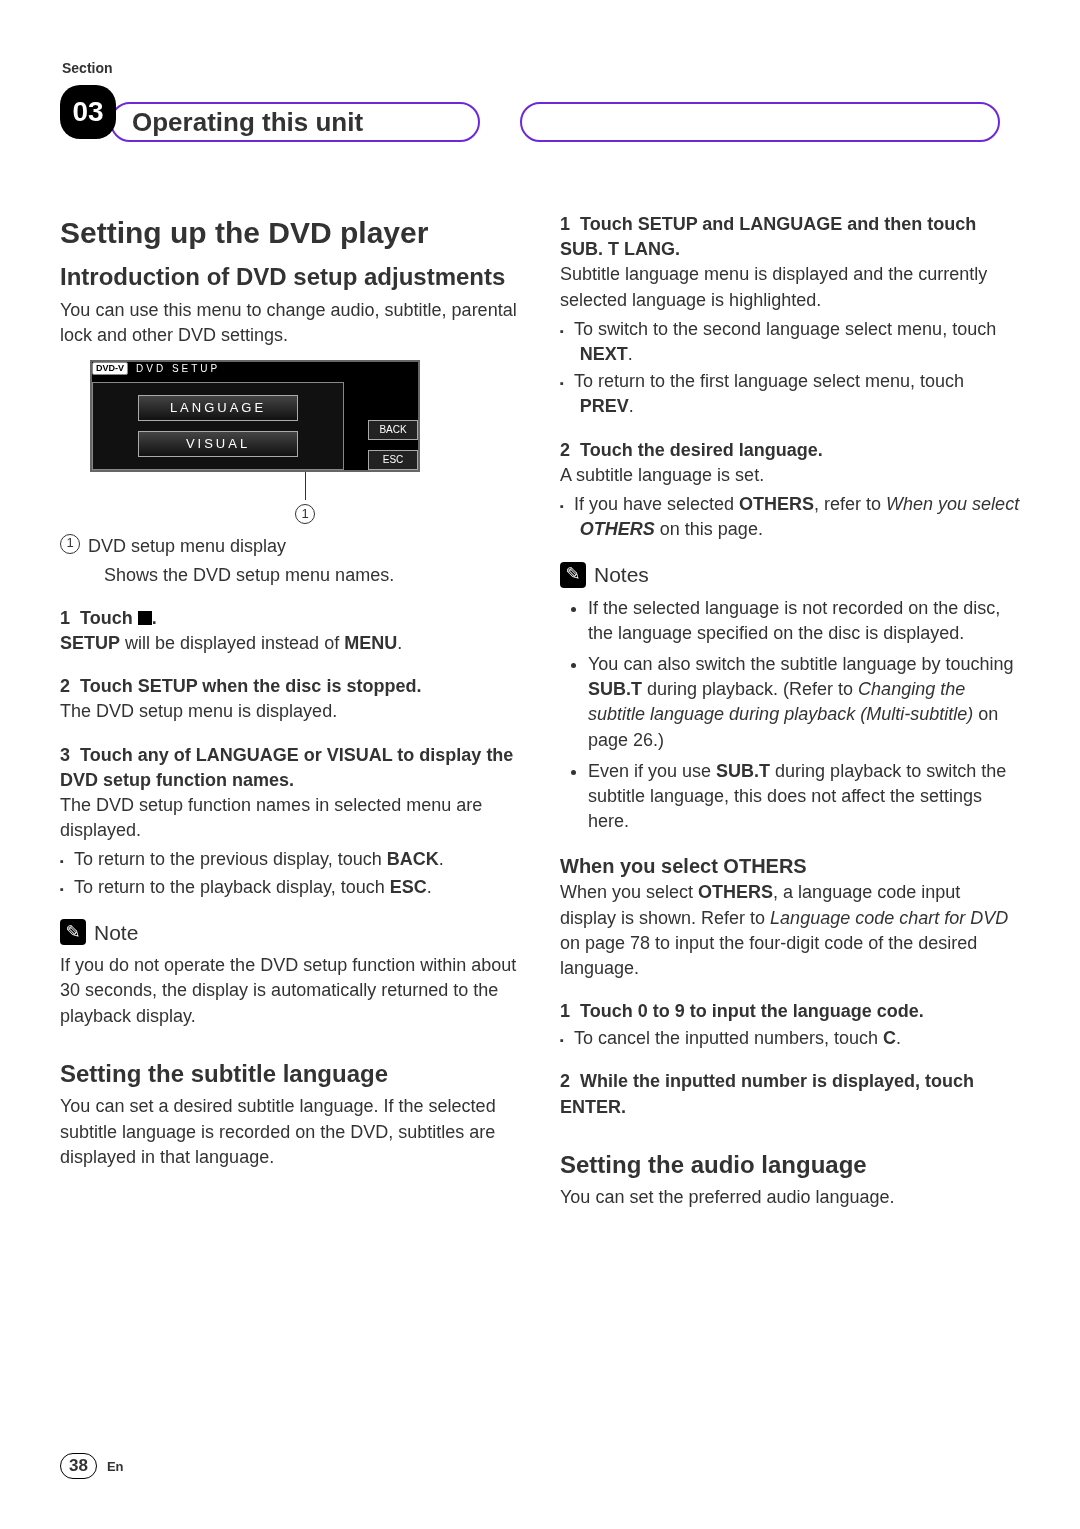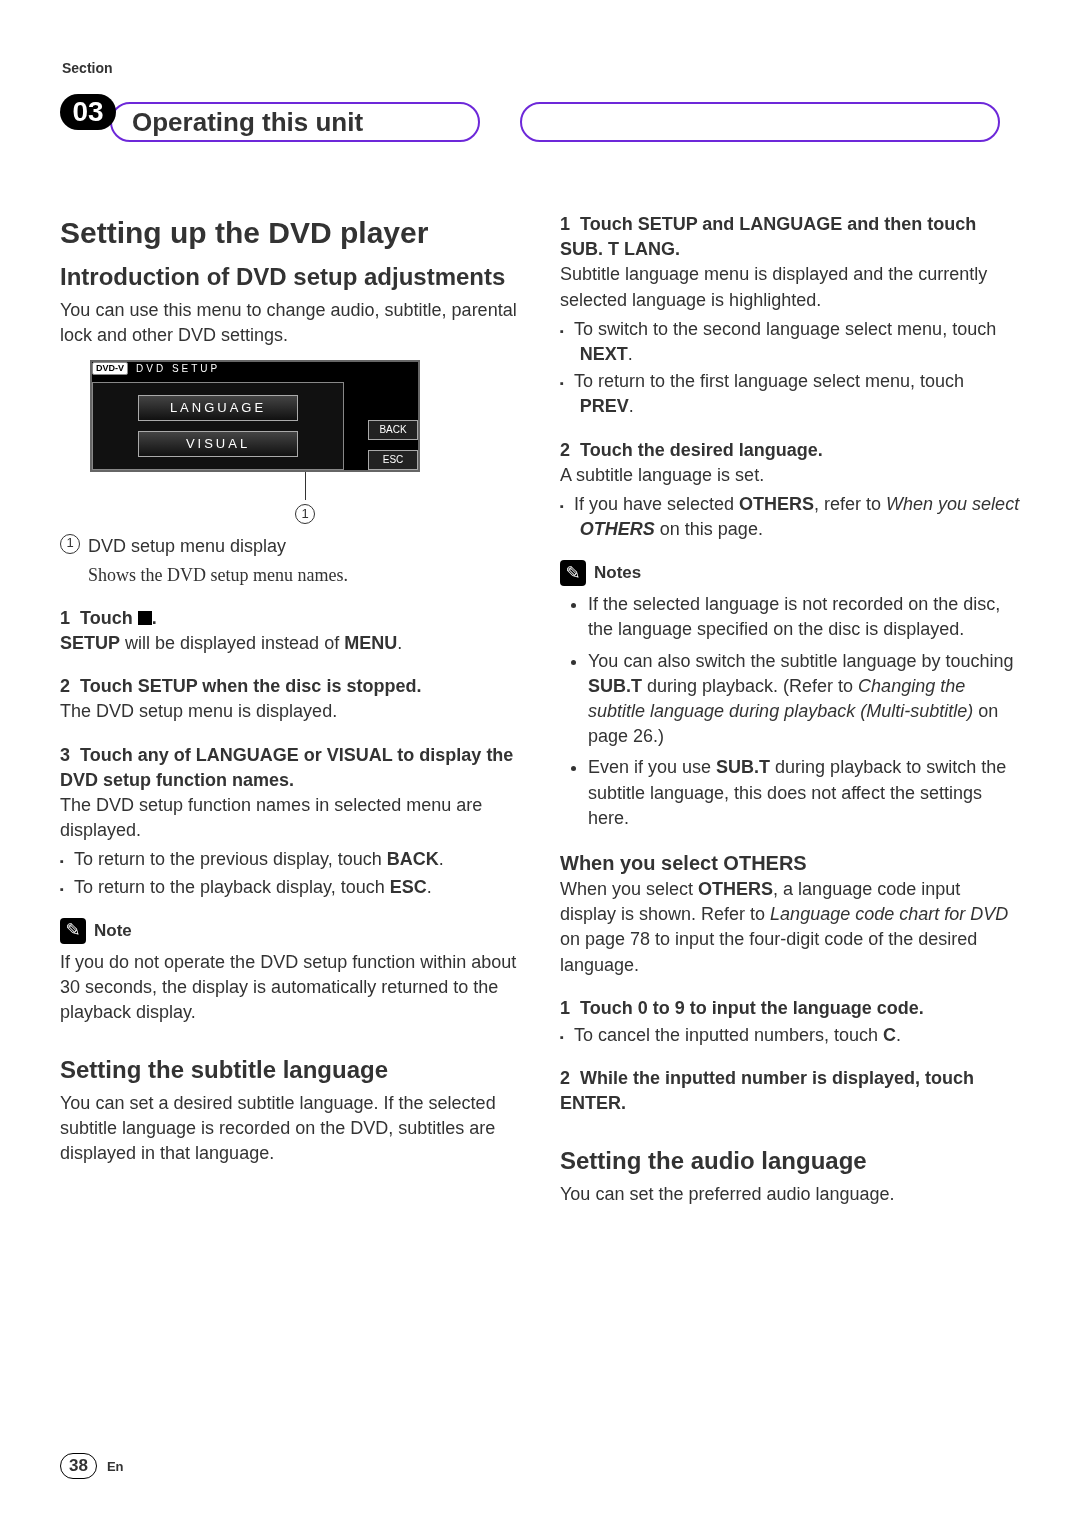--- a/index.html
+++ b/index.html
@@ -23,21 +23,21 @@
     align-items: center;
     margin-bottom: 70px;
   }
   .section-num {
     background: #000;
     color: #fff;
     font-size: 28px;
     font-weight: bold;
     border-radius: 20px;
     width: 56px;
-    height: 36px;
+    height: 54px;
     display: flex;
     align-items: center;
     justify-content: center;
     margin-right: -6px;
     z-index: 2;
   }
   .pill {
     border: 2px solid #6d28d9;
     border-radius: 20px;
     height: 40px;
@@ -133,21 +133,21 @@
   .vline { width: 1px; height: 28px; background: #333; }
   .circ-num {
     border: 1.5px solid #333;
     border-radius: 50%;
     width: 20px; height: 20px;
     display: inline-flex;
     align-items: center; justify-content: center;
     font-size: 13px;
   }
   .def-row { display: flex; gap: 8px; margin: 8px 0 4px 0;}
-  .sub { margin-left: 28px; margin-bottom: 10px; font-family: Liberation Serif, serif;}
+  .sub { margin-left: 44px; margin-bottom: 10px;}
   .step { font-weight: bold; margin-top: 18px; }
   .step-num { margin-right: 10px; }
   .stop-sq {
     display: inline-block;
     width: 14px; height: 14px;
     background: #000;
     vertical-align: -1px;
   }
   .blist { list-style: none; padding-left: 0; margin: 2px 0;}
   .blist li::before { content: "▪"; margin-right: 10px; font-size: 11px;}
@@ -156,21 +156,21 @@
     display: flex; align-items: center; gap: 8px;
     margin-top: 18px; margin-bottom: 6px;
   }
   .note-icon {
     background: #000; color: #fff;
     width: 26px; height: 26px;
     border-radius: 4px;
     display: flex; align-items: center; justify-content: center;
     font-size: 18px;
   }
-  .note-label { font-weight: bold; font-size: 17px; text-align: right;}
+  .note-label { font-weight: normal; font-size: 21px; text-align: right;}
   .notes-ul { list-style: disc; padding-left: 28px; }
   .notes-ul li { margin-bottom: 6px; }
   .em { font-style: italic; }
   .b { font-weight: bold; }
   .footer {
     position: absolute;
     bottom: 50px; left: 60px;
     display: flex; align-items: center; gap: 10px;
   }
   .page-pill {

